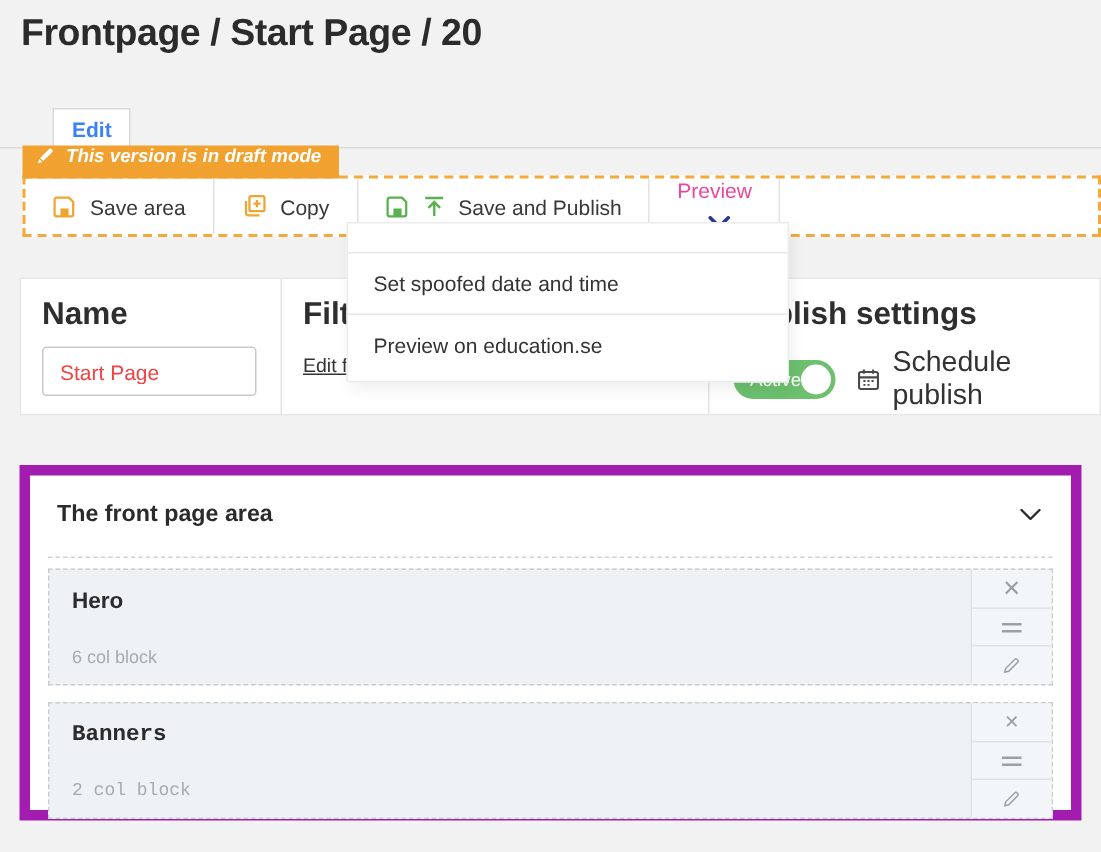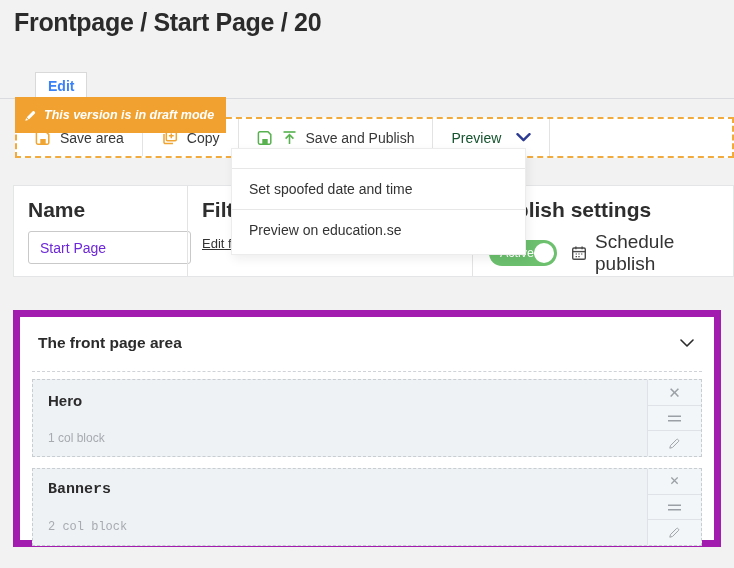--- a/index.html
+++ b/index.html
@@ -18,39 +18,39 @@
     left:14px; top:8px;
     font-size:25px; font-weight:bold; letter-spacing:-0.3px; color:#2b2b2b;
   }
   .tabline { left:0; right:0; top:98px; height:1px; background:#d9dbe0; }
   .tab-edit {
     left:35px; top:72px; height:27px; z-index:2;
     background:#fff; border:1px solid #d9d9d9; border-bottom:none;
     padding:0 12px; font-size:14px; font-weight:bold; line-height:26px; color:#3b82f6;
   }
   .draft-banner {
-    left:15px; top:97px; height:36px; z-index:3;
+    left:15px; top:97px; height:22px; z-index:3;
     background:#f0a12f; color:#fff;
-    display:flex; align-items:center; gap:7px; padding:0 12px 0 9px;
+    display:flex; gap:7px; padding:0 12px 0 9px;
     font-size:12.5px; font-style:italic; font-weight:bold;
   }
 
   
   .toolbar {
     left:15px; right:0; top:117px; height:41px;
     background:#fff; border:2px dashed #f3aa3d;
     display:flex; align-items:stretch;
   }
   .tb-item {
     display:flex; align-items:center; gap:9px;
     padding:0 18px; border-right:1px solid #e3e3e3;
     font-size:14px; color:#383838; cursor:pointer; white-space:nowrap;
   }
   .tb-item .ic { display:flex; align-items:center; }
-  .tb-preview { color:#14532d; font-weight:500; }
+  .tb-preview { color:#ec4899; font-weight:500;flex-direction:column; }
   .tb-fill { flex:1; }
 
   
   .dropdown {
     left:231px; top:148px; width:295px; z-index:6;
     background:#fff; border:1px solid #ececec;
     box-shadow:2px 4px 10px rgba(0,0,0,0.07);
     padding:19px 0 4px; list-style:none;
   }
   .dropdown li {
@@ -64,23 +64,23 @@
     background:#fff; border:1px solid #e4e5e7;
     display:flex;
   }
   .fp-col { padding:12px 14px; }
   .fp-col + .fp-col { border-left:1px solid #e3e3e3; }
   .fp-name { width:173px; }
   .fp-filters { width:285px; }
   .fp-publish { flex:1; padding-left:16px; }
   .fp-label { font-size:21px; font-weight:600; color:#2e2e2e; }
   .name-input {
-    margin-top:9px; width:163px; height:33px;
+    margin-top:9px; width:143px; height:33px;
     border:1px solid #c9c9c9; border-radius:3px; background:#fff;
-    padding:0 11px; font-size:14px; color:#6d28d9;
+    padding:0 11px; font-size:14px; color:#ef4444;
     font-family:"Liberation Sans", sans-serif;
   }
   .filters-link {
     display:inline-block; margin-top:14px;
     font-size:13px; color:#333; text-decoration:underline; cursor:pointer;
   }
   .publish-row { margin-top:9px; display:flex; align-items:center; }
   .toggle {
     position:relative; width:68px; height:26px; border-radius:13px;
     background:#6cc06e; cursor:pointer; flex:0 0 auto;
@@ -237,21 +237,21 @@
       <svg width="14" height="8" viewBox="0 0 14 8">
           <path d="M1 1l6 6 6-6" fill="none" stroke="#2b2b2b" stroke-width="1.6" stroke-linecap="round" stroke-linejoin="round"></path>
         </svg>
     </span>
   </div>
   <div class="card-body">
     <hr class="dash-rule">
 
     <div class="block">
       <span class="block-title">Hero</span>
-      <span class="block-type">1 col block</span>
+      <span class="block-type">6 col block</span>
       <div class="block-actions">
         <div class="action">
             <span class="x-glyph">✕</span>
           </div>
         <div class="action">
           <svg width="15" height="7" viewBox="0 0 15 7">
               <path d="M1 1.2h13M1 5.8h13" stroke="#9aa0a6" stroke-width="1.6"></path>
             </svg>
         </div>
         <div class="action">

